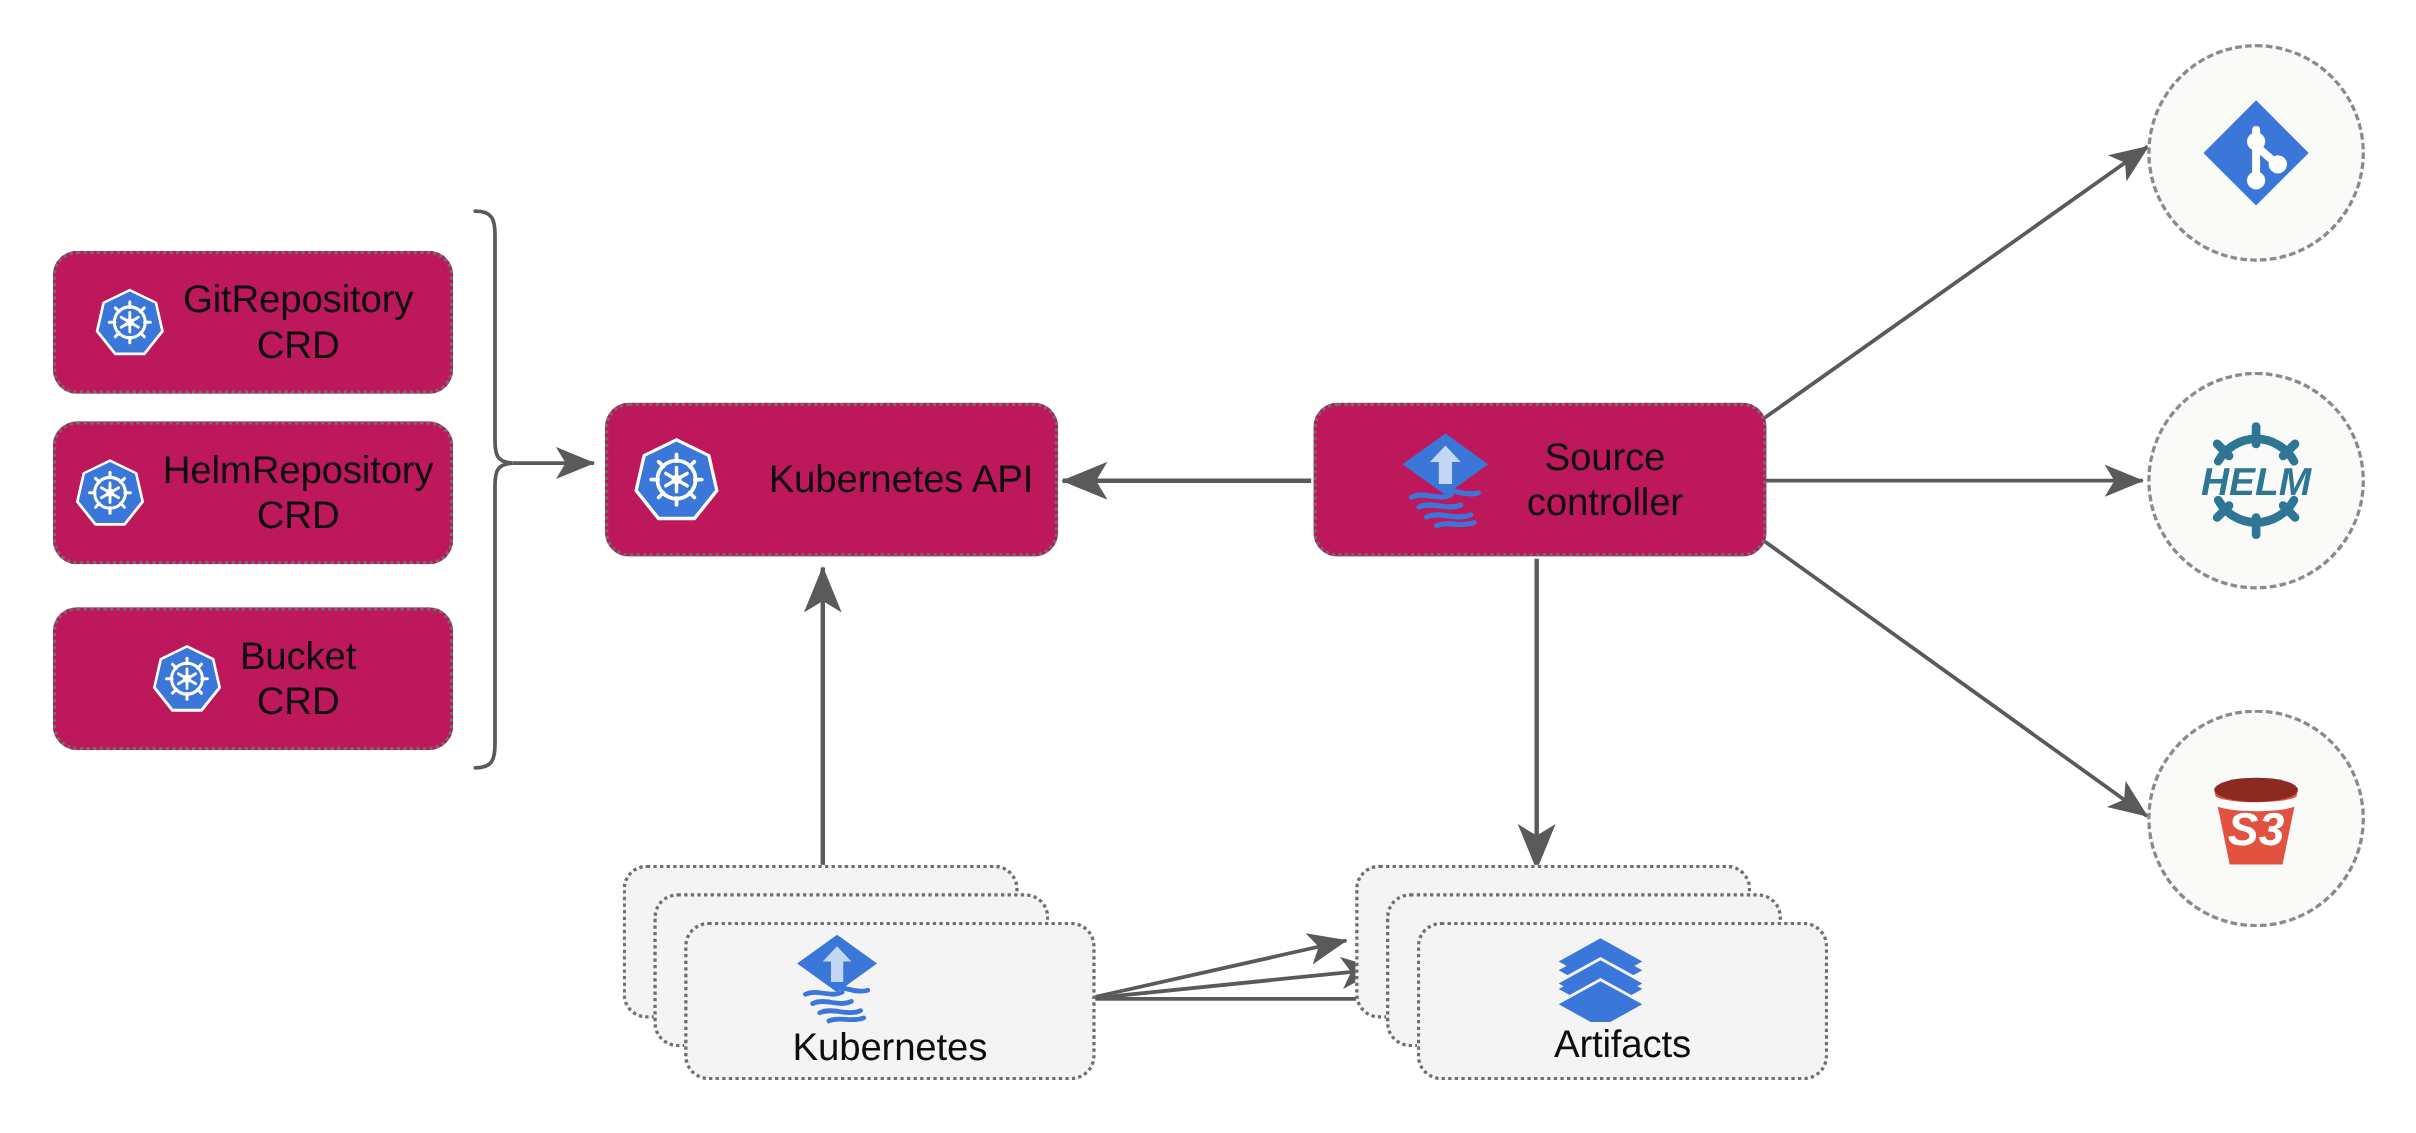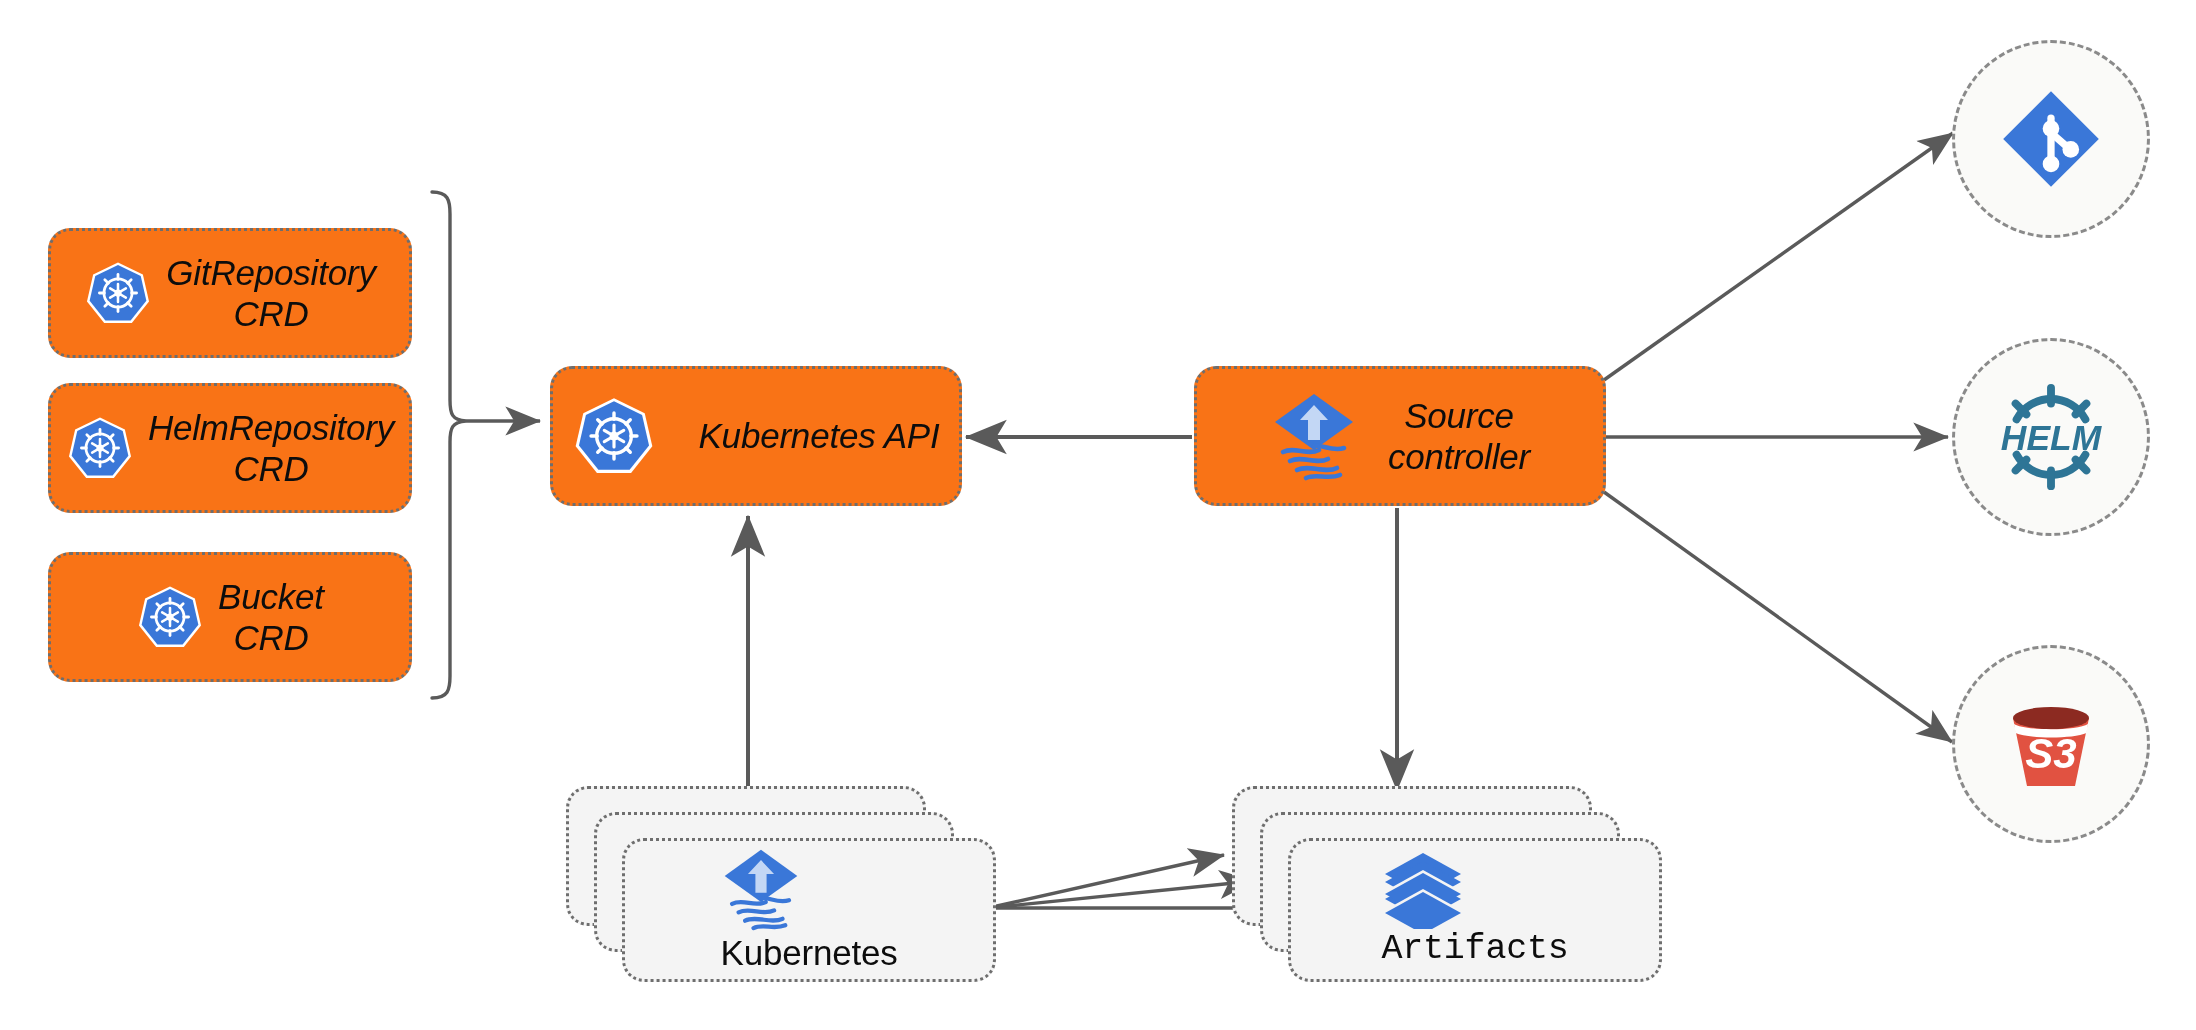--- a/index.html
+++ b/index.html
@@ -17,27 +17,26 @@
     width: 2196px;
     height: 1030px;
     background: #ffffff;
     overflow: hidden;
   }
 
   
   .node {
     position: absolute;
     box-sizing: border-box;
-    background: #f97316;
+    background: #be185d;
     border: 3px dotted #6e6e6e;
     border-radius: 22px;
     display: flex;
     align-items: center;
     justify-content: center;
-    font-style: italic;
   }
   .node .inner {
     display: flex;
     align-items: center;
     justify-content: center;
     width: 100%;
     gap: 14px;
     padding: 0 12px;
     box-sizing: border-box;
   }
@@ -306,21 +305,21 @@
         </span>
         <span class="node-label">Kubernetes</span>
       </div>
     </div>
   </div>
 
   <div class="stack" style="left:1232px; top:786px; width:430px; height:196px;">
     <div class="layer" style="left:0; top:0; width:360px; height:140px;"></div>
     <div class="layer" style="left:28px; top:26px; width:360px; height:140px;"></div>
     <div class="layer front" style="left:56px; top:52px; width:374px; height:144px;">
-      <div class="inner" style="gap:24px;font-family:Liberation Mono, monospace;">
+      <div class="inner" style="gap:24px;">
         <span class="icon-wrap">
           <svg width="84" height="80" viewBox="0 0 84 80" xmlns="http://www.w3.org/2000/svg">
             <path d="M42 4 80 25 42 46 4 25Z" fill="#3a77d8"></path>
             <path d="M42 29 80 50 42 71 4 50Z" fill="#3a77d8"></path>
             <path d="M42 12 80 33 42 54 4 33Z" fill="#3a77d8"></path>
             <path d="M42 21 80 42 42 63 4 42Z" fill="#f4f4f4"></path>
             <path d="M42 24 80 45 42 66 4 45Z" fill="#3a77d8"></path>
             <path d="M42 40 80 61 42 82 4 61Z" fill="#f4f4f4"></path>
             <path d="M42 43 80 64 42 85 4 64Z" fill="#3a77d8"></path>
           </svg>

